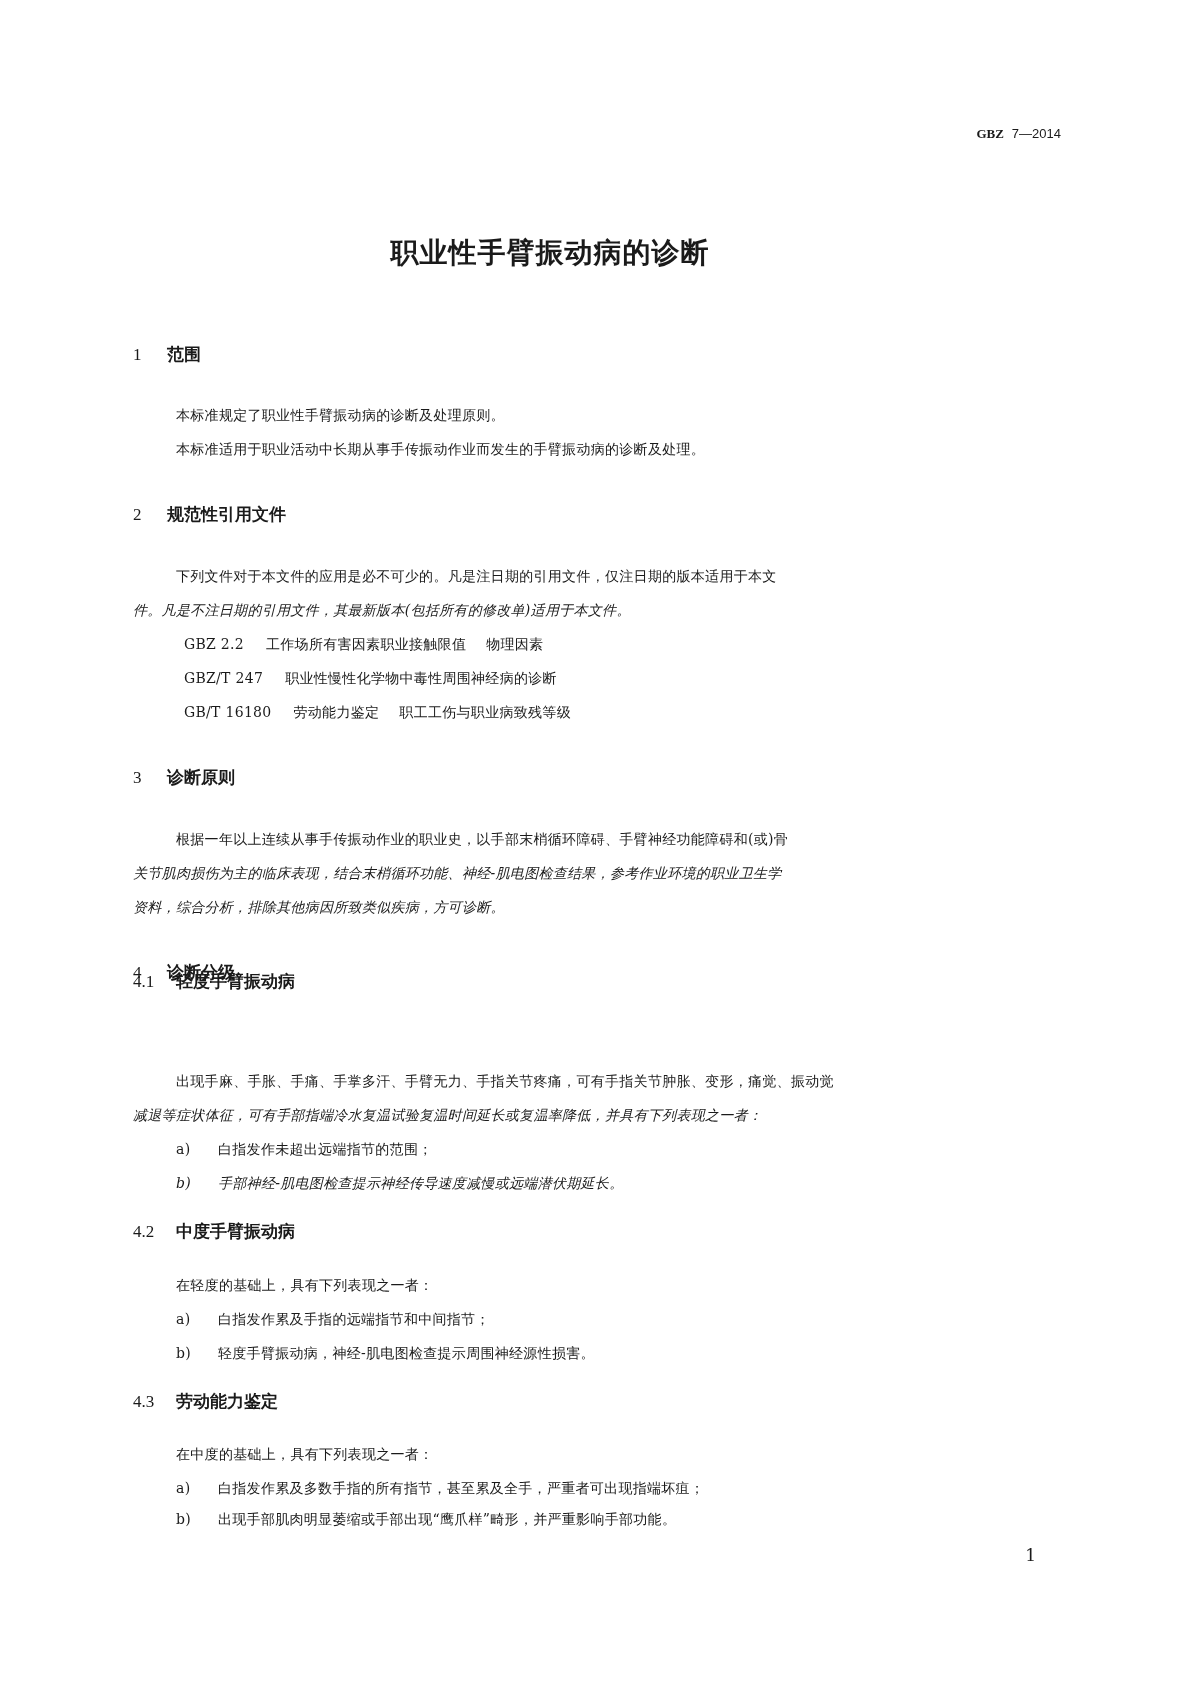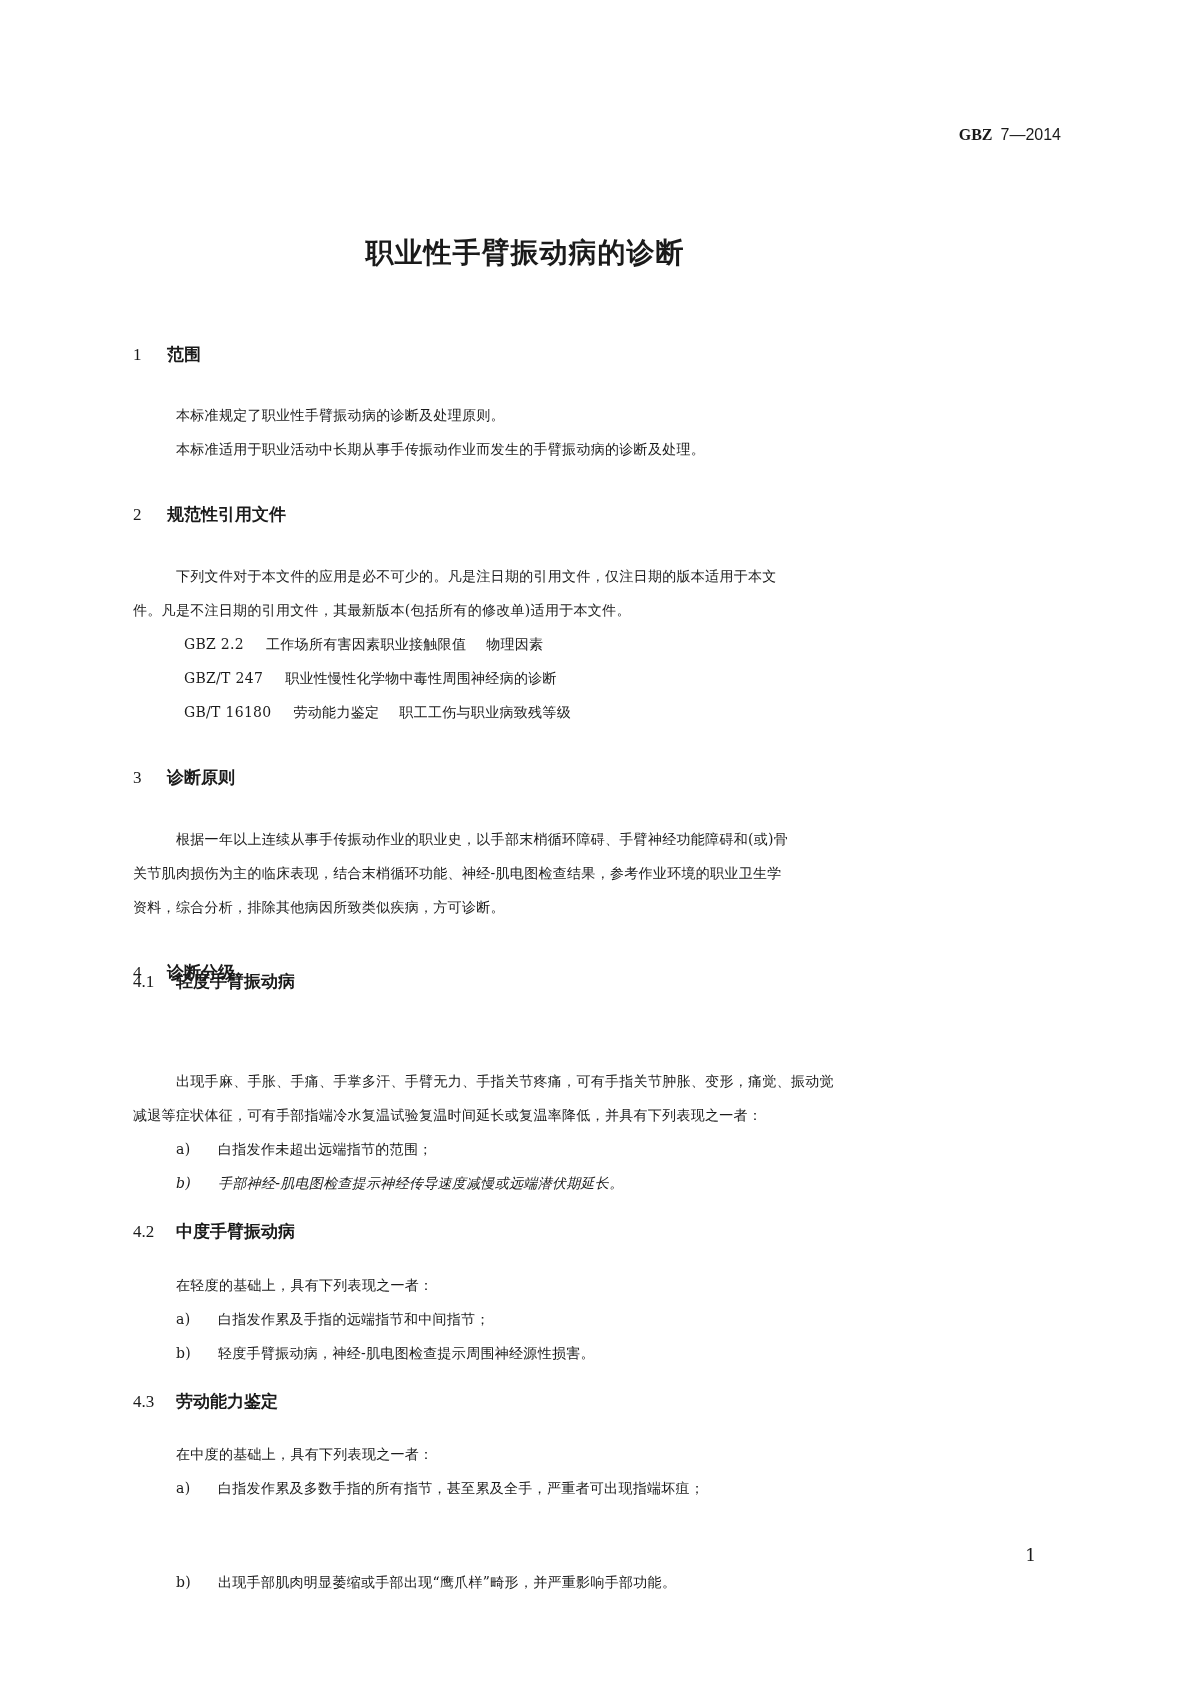--- a/index.html
+++ b/index.html
@@ -3,43 +3,44 @@
   <meta charset="utf-8">
   <style>
     html, body { margin: 0; padding: 0; background: #ffffff; }
     body {
       width: 1191px; height: 1684px; position: relative; overflow: hidden;
       font-family: "DejaVu Serif", "Liberation Serif", serif;
       color: #1a1a1a;
     }
     .abs { position: absolute; white-space: nowrap; }
     .std-code {
-      right: 130px; top: 126px; font-size: 16px;
+      right: 130px; top: 126px; font-size: 13px;
       font-family: "Liberation Sans", "DejaVu Sans", sans-serif;
     }
     .std-code b { font-family: "Liberation Serif", "DejaVu Serif", serif; font-weight: bold; margin-right: 8px; }
     .doc-title {
       left: 0; width: 1050px; text-align: center; top: 234px;
       font-size: 28px; font-weight: bold;
       font-family: "DejaVu Sans", "Liberation Sans", sans-serif;
       letter-spacing: 1px;
+      padding-left: 25px;
     }
     .h1 {
       left: 133px; font-size: 17px; font-weight: bold;
       font-family: Liberation Serif, serif;
     }
     .h1 .num { display: inline-block; width: 34px; font-weight: normal; }
     .h2 .num { width: 43px; }
     .p {
       font-size: 14px; line-height: 26px;
       font-family: "DejaVu Serif", "Liberation Serif", serif;
       letter-spacing: 0.3px;
     }
     .indent { left: 176px; }
-    .flush { left: 133px; }
+    .flush { left: 133px; font-style: italic; }
     .ref-code { display: inline-block; margin-right: 22px; margin-left: 8px; }
     .ref-sep { display: inline-block; width: 20px; }
     .item-label { display: inline-block; width: 42px; }
     .page-num { right: 155px; top: 1545px; font-size: 17px; }
   </style>
 </head>
 <body>
 
 <div class="abs std-code">
   <b>GBZ</b><span>7—2014</span>
@@ -103,17 +104,17 @@
   <span class="item-label">b)</span><span>轻度手臂振动病，神经-肌电图检查提示周围神经源性损害。</span>
 </div>
 
 <div class="abs h1 h2" style="top:1390px;">
   <span class="num">4.3</span><span>劳动能力鉴定</span>
 </div>
 <div class="abs p indent" style="top:1441px;">在中度的基础上，具有下列表现之一者：</div>
 <div class="abs p indent" style="top:1475px;">
   <span class="item-label">a)</span><span>白指发作累及多数手指的所有指节，甚至累及全手，严重者可出现指端坏疽；</span>
 </div>
-<div class="abs p indent" style="top:1569px;">
+<div class="abs p indent" style="top:1506px;">
   <span class="item-label">b)</span><span>出现手部肌肉明显萎缩或手部出现“鹰爪样”畸形，并严重影响手部功能。</span>
 </div>
 
 <div class="abs page-num">1</div>
 
 </body></html>

